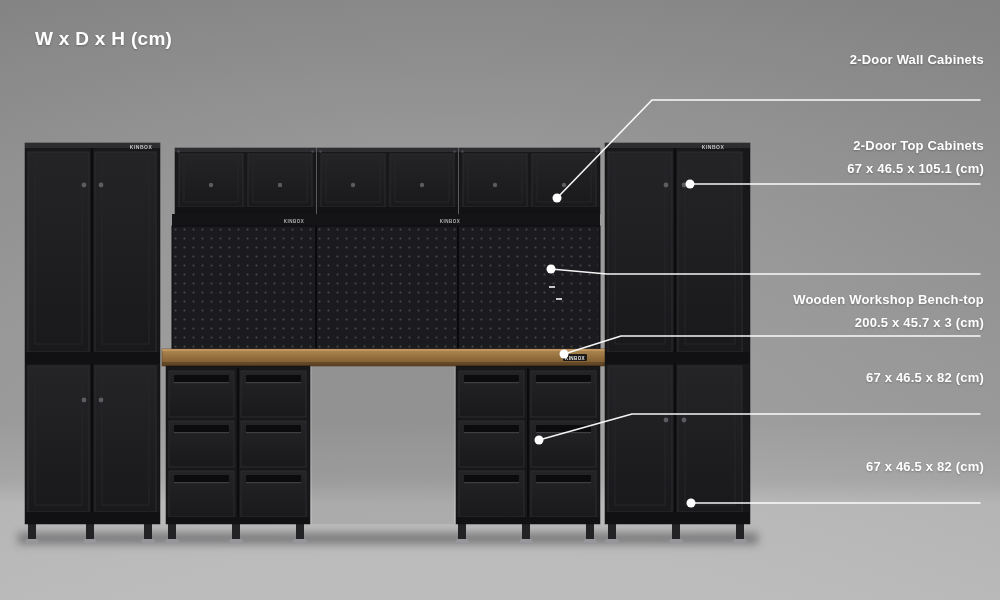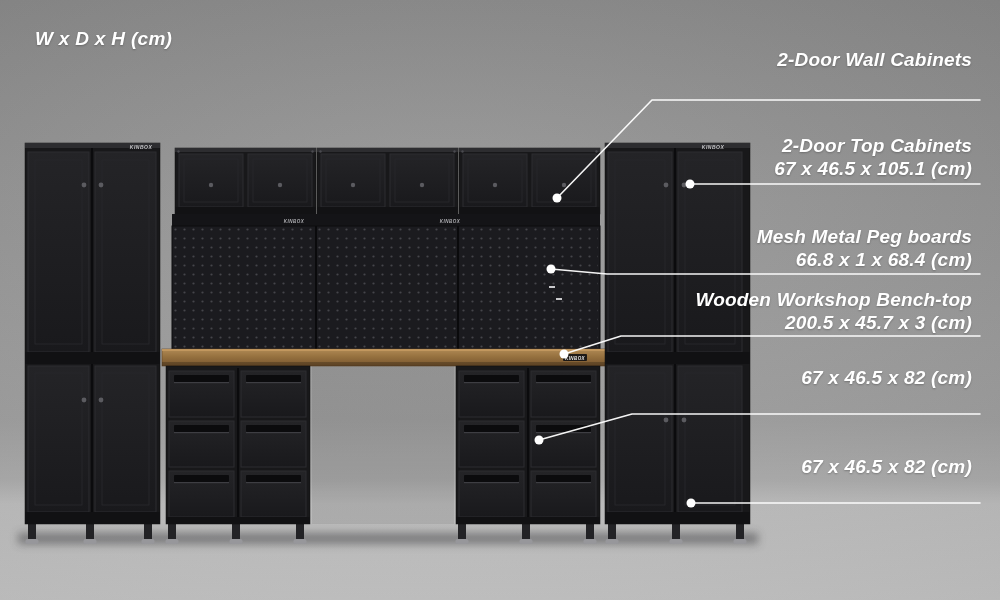--- a/index.html
+++ b/index.html
@@ -2,31 +2,30 @@
 <html><head>
 <meta charset="utf-8">
 <style>
   html,body{margin:0;padding:0;background:#555;}
   .stage{
     position:relative;width:1000px;height:600px;overflow:hidden;
     font-family:"Liberation Sans",sans-serif;
     background:
       radial-gradient(ellipse 130% 95% at 45% 36%, rgba(255,255,255,0.10), rgba(0,0,0,0.12) 85%),
       linear-gradient(180deg,#898989 0%,#959595 40%,#a2a2a2 70%,#b2b2b2 80%,#c6c6c6 84%,#d0d0d0 100%);
-    font-style: italic;
   }
   .scene{position:absolute;inset:0;width:1000px;height:600px;z-index:1;}
   .legend{
     position:absolute;left:35px;top:28px;z-index:2;
     color:#fff;font-size:19px;font-weight:700;letter-spacing:.3px;
     text-shadow:0 1px 2px rgba(0,0,0,.25);
   }
   .callout{
-    position:absolute;right:28px;z-index:2;text-align:right;color:#fff;
-    font-weight:700;font-size:19px;line-height:23px;letter-spacing:.2px;
+    position:absolute;right:16px;z-index:2;text-align:right;color:#fff;
+    font-weight:700;font-size:13px;line-height:23px;letter-spacing:.2px;
     text-shadow:0 1px 2px rgba(0,0,0,.25);white-space:nowrap;
   }
   .svg-brand{font-family:"Liberation Sans",sans-serif;font-weight:700;}
 </style>
 </head>
 <body>
 
 <div class="stage">
 
   <svg class="scene" viewBox="0 0 1000 600">
@@ -255,24 +254,20 @@
 
   <div class="legend">W x D x H (cm)</div>
 
   <div class="callout" style="top:48px">
     <div>2-Door Wall Cabinets</div>
   </div>
   <div class="callout" style="top:134px">
     <div>2-Door Top Cabinets</div>
     <div>67 x 46.5 x 105.1 (cm)</div>
   </div>
-  <div class="callout" style="top:225px">
-    <div>Mesh Metal Peg boards</div>
-    <div>66.8 x 1 x 68.4 (cm)</div>
-  </div>
   <div class="callout" style="top:288px">
     <div>Wooden Workshop Bench-top</div>
     <div>200.5 x 45.7 x 3 (cm)</div>
   </div>
   <div class="callout" style="top:366px">
     <div>67 x 46.5 x 82 (cm)</div>
   </div>
   <div class="callout" style="top:455px">
     <div>67 x 46.5 x 82 (cm)</div>
   </div>

